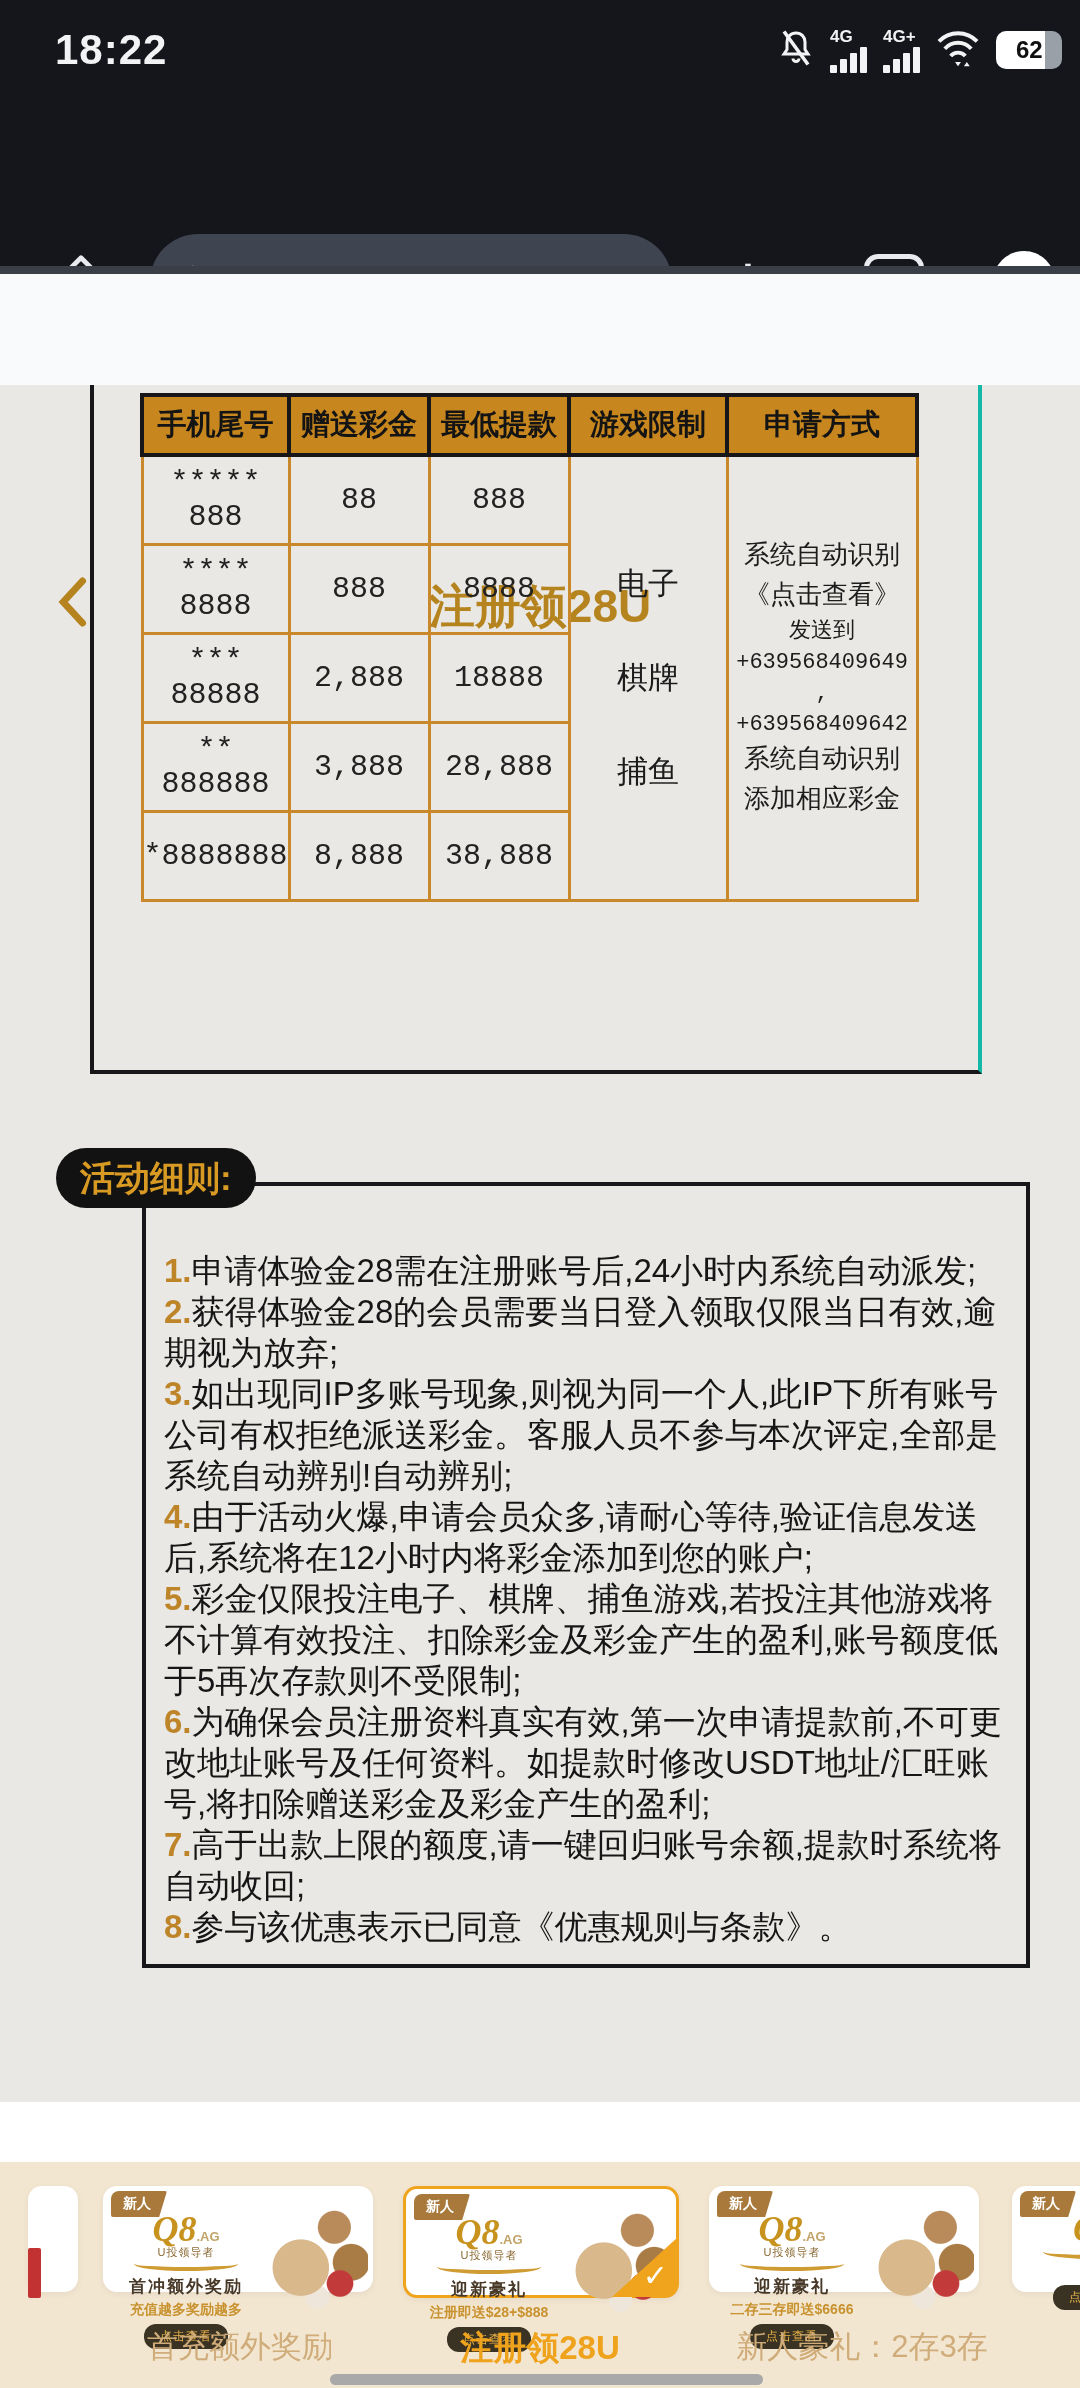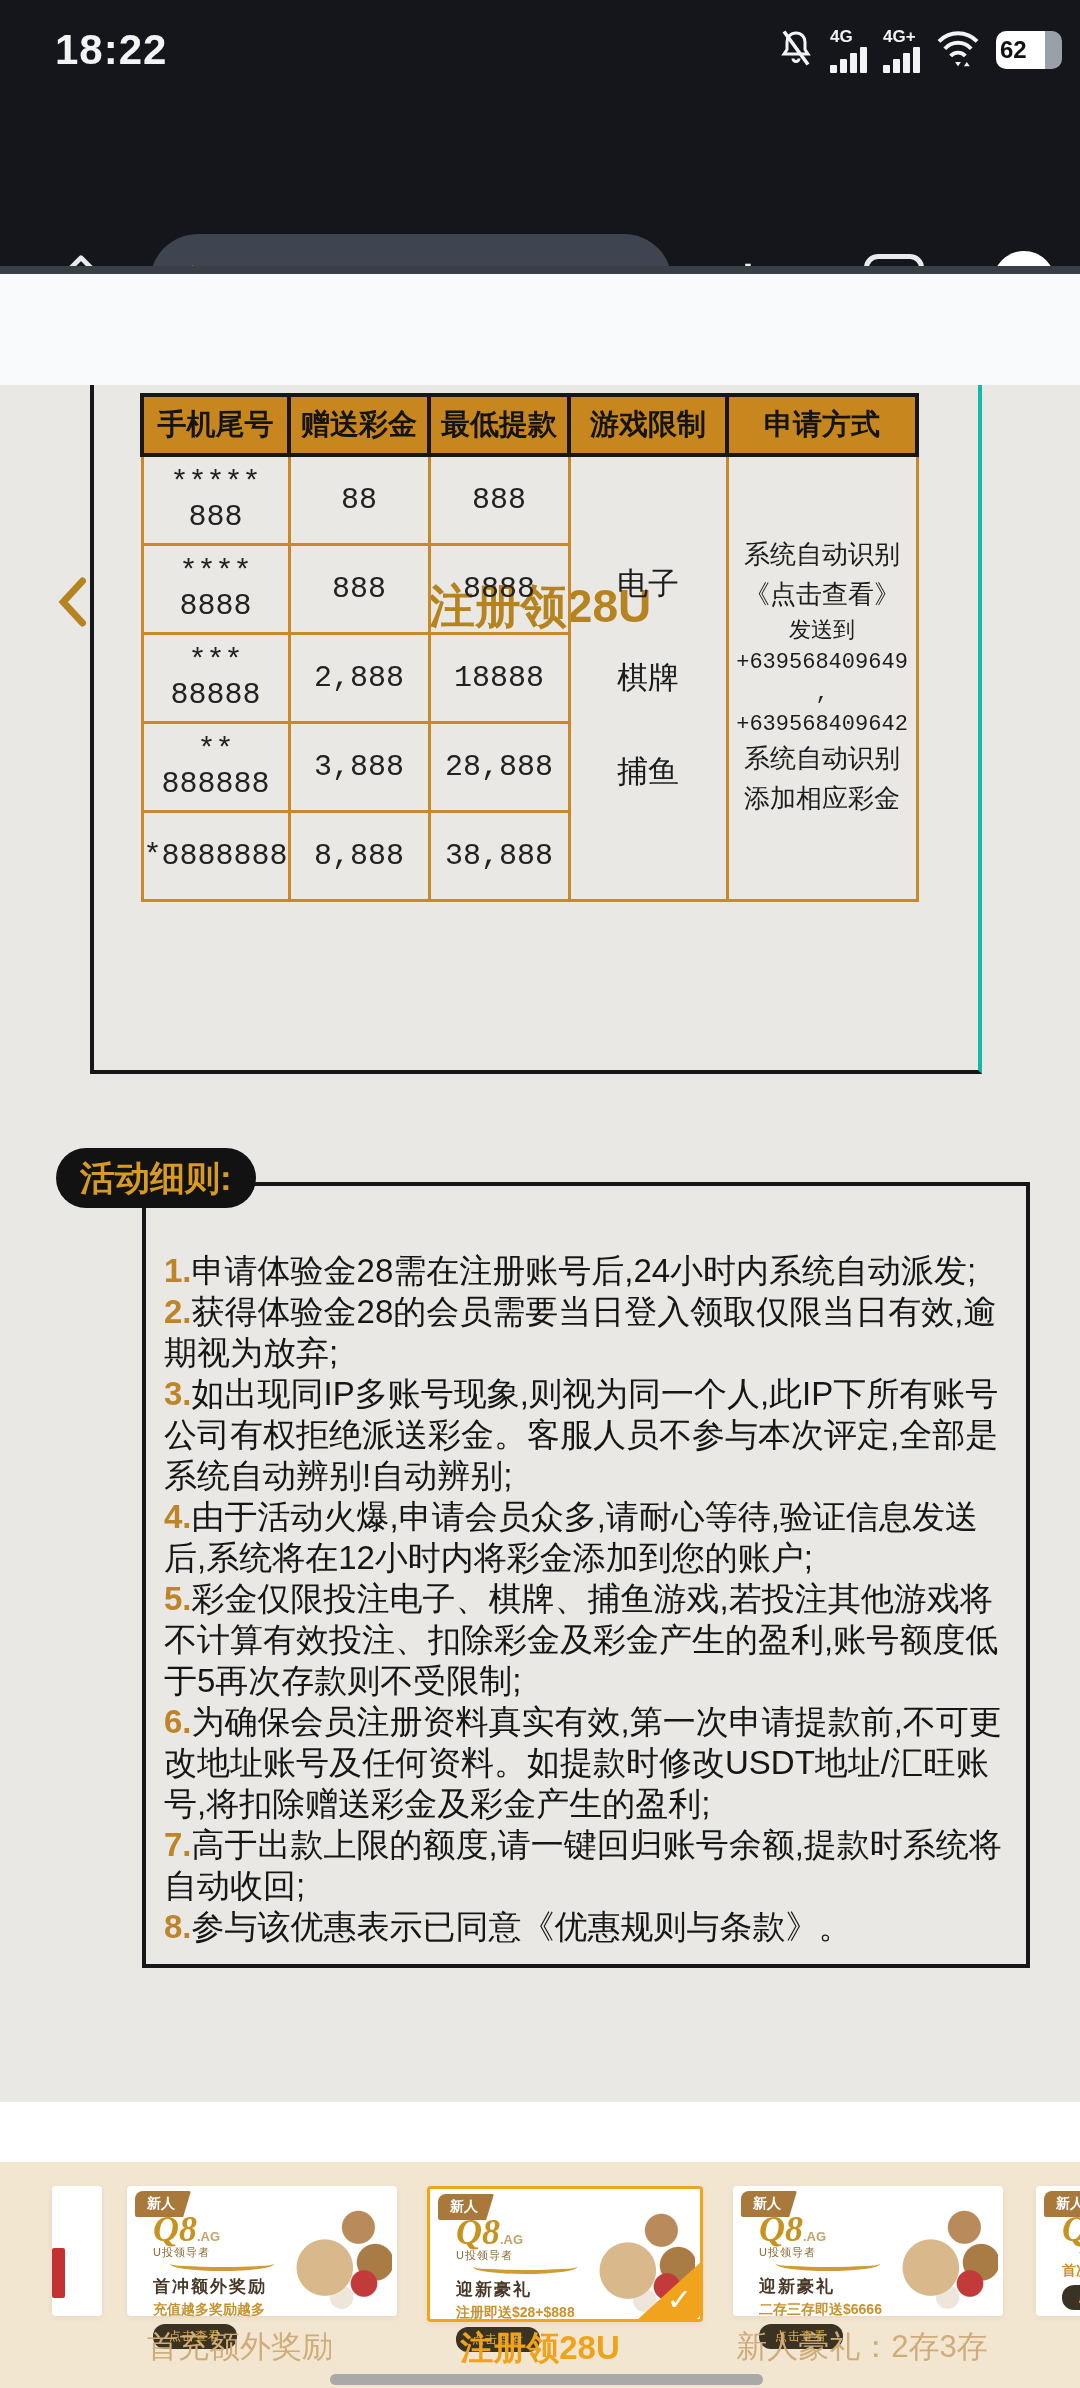--- a/index.html
+++ b/index.html
@@ -10,21 +10,21 @@
   .status-bar{position:absolute;top:0;left:0;right:0;height:100px;background:#14161B;}
   .time{position:absolute;left:55px;top:26px;font-size:42px;font-weight:700;color:#F2F3F5;letter-spacing:1px;}
   .status-icons{position:absolute;right:18px;top:0;height:100px;display:flex;align-items:center;gap:16px;text-align:right;}
   .sig{display:flex;flex-direction:column;align-items:flex-start;}
   .sig-label{color:#F2F3F5;font-size:17px;font-weight:700;line-height:17px;}
   .bars{display:flex;align-items:flex-end;gap:3px;margin-top:2px;}
   .bars i{display:block;width:7px;background:#F2F3F5;border-radius:1px;}
   .battery{position:relative;width:66px;height:38px;border-radius:10px;overflow:hidden;
            background:linear-gradient(to right,#FFFFFF 0 74%,#9AA0A8 74% 100%);
            display:flex;align-items:center;}
-  .battery span{font-size:24px;font-weight:700;color:#111;margin-left:4px;}
+  .battery span{font-size:24px;font-weight:700;color:#111;margin-left:20px;}
 
   
   .browser-bar{position:absolute;top:100px;left:0;right:0;height:166px;background:#14161B;}
   .home-btn{position:absolute;left:50px;top:150px;width:62px;height:62px;}
   .url-pill{position:absolute;left:150px;top:134px;width:522px;height:96px;background:#3E4450;border-radius:48px;
             display:flex;align-items:center;overflow:hidden;}
   .url-text{font-size:40px;color:#D8DADE;white-space:nowrap;margin-left:18px;}
   .plus-btn{position:absolute;left:708px;top:126px;width:80px;height:110px;color:#E8EAED;
             font-size:76px;font-weight:100;display:flex;align-items:center;justify-content:center;}
   .tab-btn{position:absolute;left:864px;top:154px;width:50px;height:50px;border:5px solid #E8EAED;border-radius:14px;
@@ -58,32 +58,32 @@
               display:flex;align-items:center;z-index:2;}
   .rules-pill span{font-size:35px;font-weight:700;color:#D89A23;}
   .box2{position:absolute;left:94px;top:1182px;width:880px;height:778px;border:4px solid #17171A;margin-left:48px;}
   .rules{position:absolute;left:18px;top:64px;width:846px;font-size:33px;line-height:41px;color:#161616;}
   .rule{display:block;}
   .rule .num{color:#BE8428;font-weight:700;}
 
   
   .white-band{position:absolute;top:2102px;left:0;right:0;height:60px;background:#FFFFFF;}
   .footer{position:absolute;top:2162px;left:0;right:0;height:226px;background:#F3E6D1;}
-  .card{position:absolute;top:24px;width:270px;height:130px;background:#FFFFFF;border-radius:4px;
-        box-shadow:0 2px 6px rgba(0,0,0,0.06);margin-left:24px;}
+  .card{position:absolute;top:24px;width:270px;height:106px;background:#FFFFFF;border-radius:14px;
+        box-shadow:0 2px 6px rgba(0,0,0,0.06);}
   .card.partial-left{left:28px;width:50px;}
   .card.c1{left:103px;}
   .card.c2{left:403px;border:3px solid #F0A41D;}
   .card.c3{left:709px;}
   .card.c4{left:1012px;}
   .red-bit{position:absolute;left:0;top:62px;width:13px;height:50px;background:#C23232;border-radius:2px;}
   .badge{position:absolute;top:5px;left:8px;background:#A8793B;color:#FFFFFF;font-size:14px;font-weight:700;
          padding:4px 16px 4px 12px;border-radius:8px 2px 2px 2px;
          clip-path:polygon(0 0,100% 0,86% 100%,0 100%);}
-  .card-body{position:absolute;left:26px;top:26px;width:138px;}
+  .card-body{position:absolute;left:14px;top:26px;width:138px;text-align:center;}
   .logo-main{font-family:"Liberation Serif","DejaVu Serif",serif;font-style:italic;font-weight:700;
              font-size:36px;color:#C8921F;line-height:34px;}
   .logo-suffix{font-size:13px;color:#C2A368;font-weight:700;}
   .logo-sub{font-size:11px;color:#8A6A33;letter-spacing:1px;line-height:12px;}
   .swoosh{width:104px;height:8px;margin:1px auto 0 auto;border-bottom:4px solid #CF9C33;
           border-radius:0 0 100% 100%/0 0 14px 14px;}
   .card-title{font-size:17px;font-weight:800;color:#473827;margin-top:4px;letter-spacing:2px;}
   .card-sub{font-size:14px;font-weight:700;color:#C8922F;margin-top:3px;white-space:nowrap;}
   .card-btn{display:inline-block;margin-top:5px;background:#3A3222;color:#E9B24A;font-size:12px;
             padding:4px 16px;border-radius:12px;letter-spacing:1px;}

